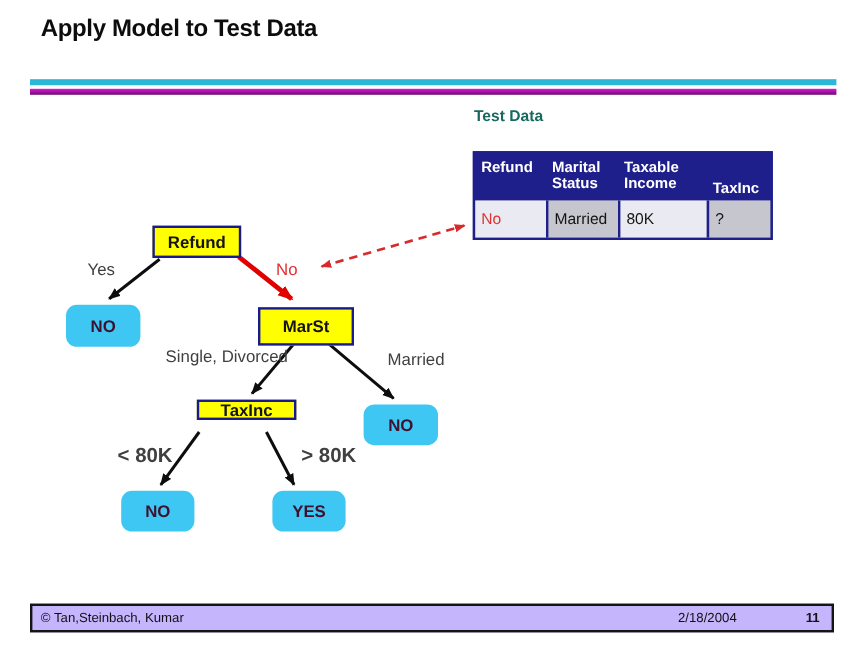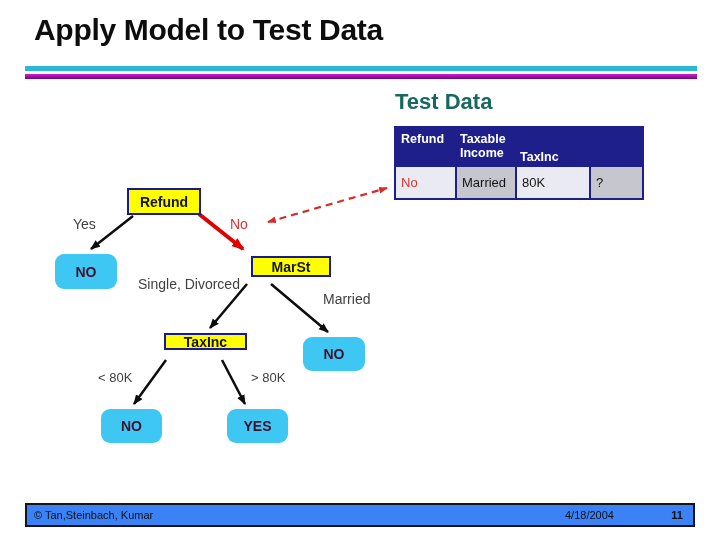--- a/index.html
+++ b/index.html
@@ -3,26 +3,26 @@
 <meta charset="utf-8">
 <style>
   * { margin:0; padding:0; box-sizing:border-box; }
   html,body { width:720px; height:540px; }
   body {
     position:relative; background:#ffffff; overflow:hidden;
     font-family:"Liberation Sans", sans-serif; color:#111;
   }
   .title {
     position:absolute; left:34px; top:13px; width:640px;
-    font-size:30px; font-weight:bold; letter-spacing:-0.3px; color:#0d0d0d;
+    font-size:20px; font-weight:bold; letter-spacing:-0.3px; color:#0d0d0d;
   }
   .rule-cyan { position:absolute; left:25px; top:66px; width:672px; height:5px; background:#2cb6d8; }
   .rule-magenta { position:absolute; left:25px; top:74px; width:672px; height:5px;
     background:linear-gradient(#d918d9,#6e0c6e); }
-  .subtitle { position:absolute; left:395px; top:89px; font-size:22px; font-weight:bold; color:#17695f; }
+  .subtitle { position:absolute; left:395px; top:89px; font-size:13px; font-weight:bold; color:#17695f; }
 
   
   .dtable { position:absolute; left:394px; top:126px; width:250px; border:2px solid #1f1f8c; background:#1f1f8c; }
   .thead, .trow { display:grid; grid-template-columns:59px 60px 74px 1fr; }
   .th { color:#fff; font-weight:bold; font-size:12.5px; line-height:1.15;
         padding:4px 2px 3px 5px; height:39px; display:flex; align-items:flex-start; }
   .th.bottom { align-items:flex-end; }
   .td { font-size:13px; height:31px; padding-left:5px; display:flex; align-items:center; color:#141414; }
   .td + .td { border-left:2px solid #1f1f8c; }
   .td.light { background:#eaeaf2; }
@@ -36,46 +36,47 @@
     display:flex; align-items:center; justify-content:center;
     font-weight:bold; font-size:14px; color:#141414;
   }
   .leaf {
     position:absolute; background:#3ec7f2; border-radius:9px;
     display:flex; align-items:center; justify-content:center;
     font-weight:bold; font-size:14px; color:#401030;
   }
   .blabel { position:absolute; font-size:14px; color:#404040; white-space:nowrap; }
   .blabel.red { color:#e03030; }
-  .blabel.small { font-size:13px; }
+  .blabel.small { font-size:17px;font-weight:bold; }
 
   
   .footer {
     position:absolute; left:25px; top:503px; width:670px; height:24px;
-    border:2px solid #151515; background:#3b82f6; font-size:11px; color:#111;
+    border:2px solid #151515; background:#c4b5fd; font-size:11px; color:#111;
   }
   .footer span { position:absolute; top:50%; transform:translateY(-50%); white-space:nowrap; }
   .f-copy   { left:7px; }
   .f-center { left:221px; }
   .f-date   { left:538px; }
   .f-page   { right:10px;font-weight:bold; }
 </style>
 </head>
 <body>
 
 <div>
 
   <h1 class="title">Apply Model to Test Data</h1>
   <div class="rule-cyan"></div>
   <div class="rule-magenta"></div>
   <div class="subtitle">Test Data</div>
 
   <div class="dtable">
     <div class="thead">
       <div class="th">Refund</div>
+      <div class="th">Marital Status</div>
       <div class="th">Taxable Income</div>
       <div class="th bottom">TaxInc</div>
     </div>
     <div class="trow">
       <div class="td light red">No</div>
       <div class="td dark">Married</div>
       <div class="td light">80K</div>
       <div class="td dark">?</div>
     </div>
   </div>
@@ -98,34 +99,34 @@
     <line x1="133" y1="216" x2="91" y2="249" stroke="#0d0d0d" stroke-width="2.5" marker-end="url(#mBlack)"></line>
     <line x1="199" y1="214" x2="243" y2="249" stroke="#e00000" stroke-width="4" marker-end="url(#mRedBig)"></line>
     <line x1="247" y1="284" x2="210" y2="328" stroke="#0d0d0d" stroke-width="2.5" marker-end="url(#mBlack)"></line>
     <line x1="271" y1="284" x2="328" y2="332" stroke="#0d0d0d" stroke-width="2.5" marker-end="url(#mBlack)"></line>
     <line x1="166" y1="360" x2="134" y2="404" stroke="#0d0d0d" stroke-width="2.5" marker-end="url(#mBlack)"></line>
     <line x1="222" y1="360" x2="245" y2="404" stroke="#0d0d0d" stroke-width="2.5" marker-end="url(#mBlack)"></line>
     <line x1="268" y1="222" x2="387" y2="188" stroke="#d92a2a" stroke-width="2.2" stroke-dasharray="7 5" marker-start="url(#mRedStart)" marker-end="url(#mRed)"></line>
   </svg>
 
   <div class="node" style="left:127px; top:188px; width:74px; height:27px;">Refund</div>
-  <div class="node" style="left:215px; top:256px; width:80px; height:21px;margin-left:36px;">MarSt</div>
+  <div class="node" style="left:215px; top:256px; width:80px; height:32px;">MarSt</div>
   <div class="node" style="left:164px; top:333px; width:83px; height:17px;">TaxInc</div>
 
   <div class="leaf" style="left:55px; top:254px; width:62px; height:35px;">NO</div>
   <div class="leaf" style="left:303px; top:337px; width:62px; height:34px;">NO</div>
   <div class="leaf" style="left:101px; top:409px; width:61px; height:34px;">NO</div>
   <div class="leaf" style="left:227px; top:409px; width:61px; height:34px;">YES</div>
 
   <div class="blabel" style="left:73px; top:216px;">Yes</div>
   <div class="blabel red" style="left:230px; top:216px;">No</div>
-  <div class="blabel" style="left:138px; top:276px;">Single, Divorced</div>
+  <div class="blabel" style="left:138px; top:289px;">Single, Divorced</div>
   <div class="blabel" style="left:323px; top:291px;">Married</div>
   <div class="blabel small" style="left:98px; top:370px;">&lt; 80K</div>
   <div class="blabel small" style="left:251px; top:370px;">&gt; 80K</div>
 
   <div class="footer">
     <span class="f-copy">© Tan,Steinbach, Kumar</span>
-    <span class="f-date">4/18/2004</span>
+    <span class="f-date">2/18/2004</span>
     <span class="f-page">11</span>
   </div>
 
 </div>
 
 </body></html>

